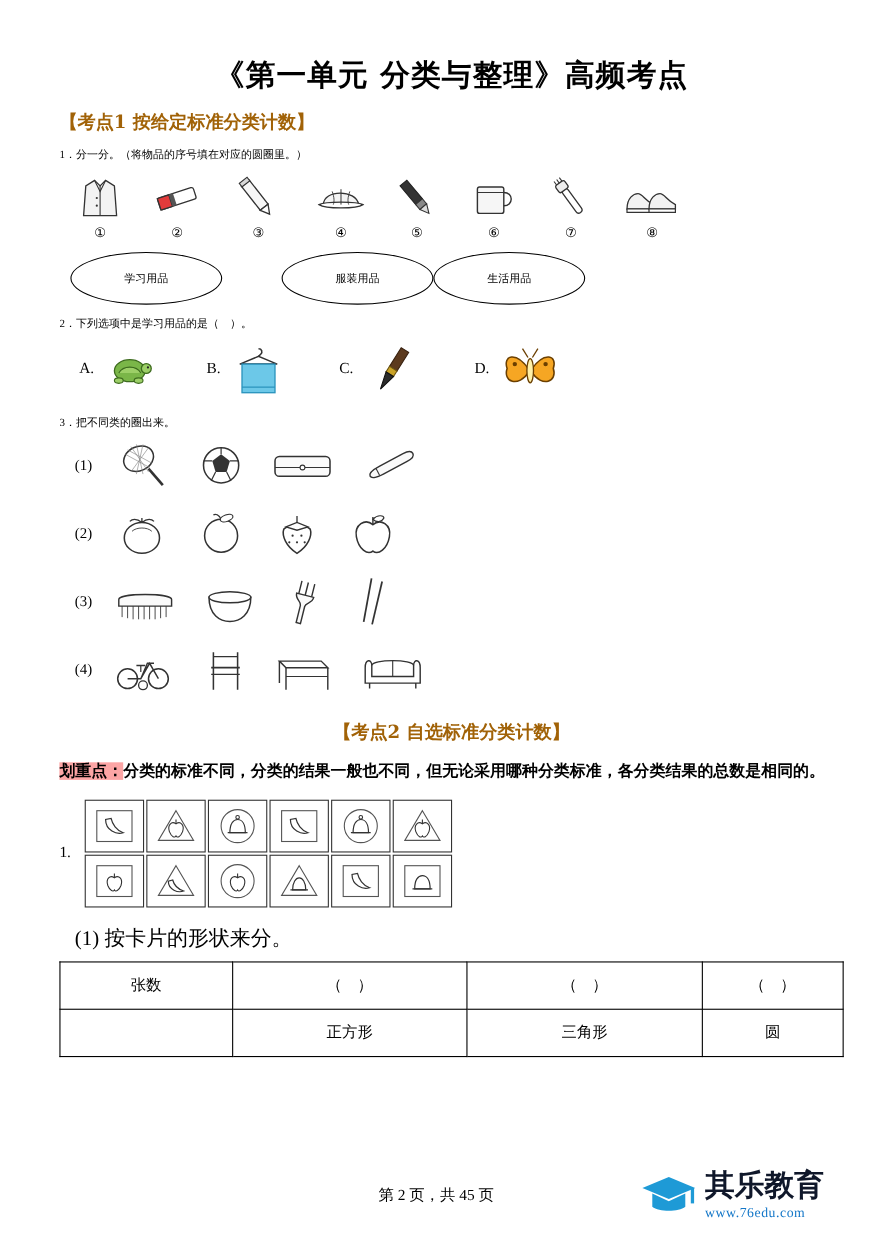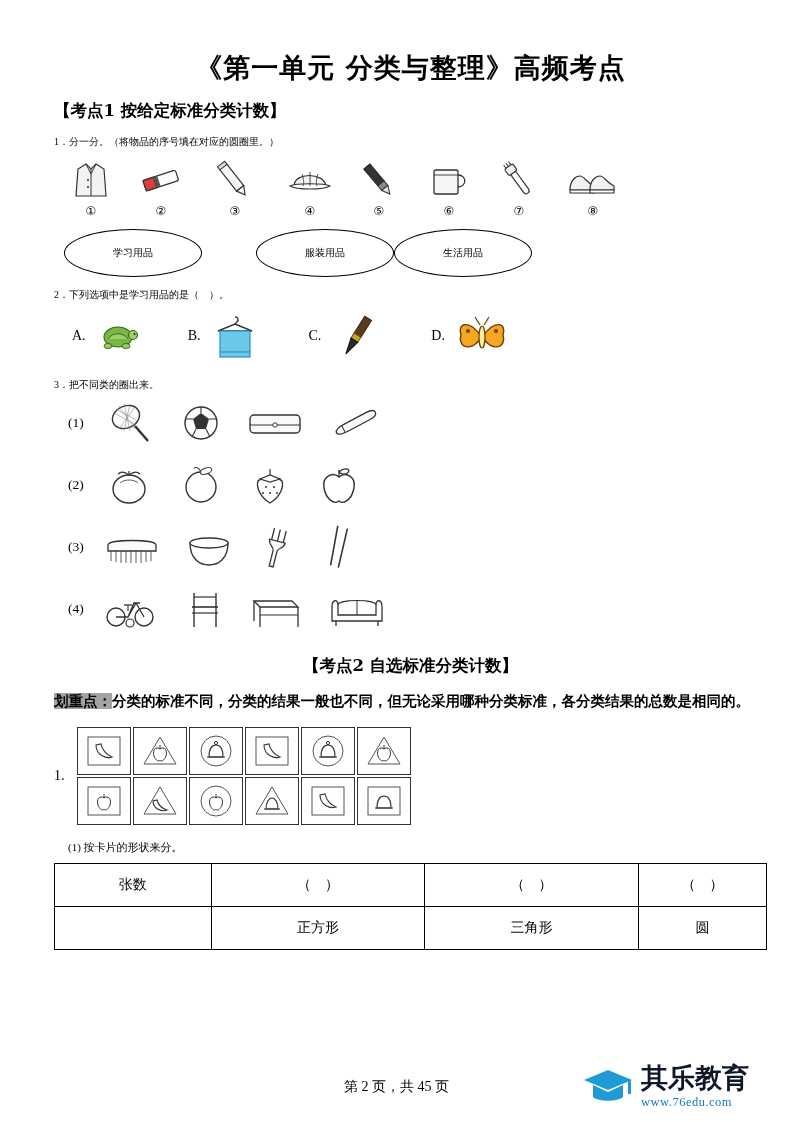--- a/index.html
+++ b/index.html
@@ -19,21 +19,21 @@
   }
   .doc-title{
     text-align:center;
     font-size:27px;
     font-weight:bold;
     letter-spacing:1px;
     margin:6px 0 14px 0;
     font-family:"DejaVu Serif", serif;
   }
   .kaodian{
-    color:#000000;
+    color:#a16207;
     font-weight:bold;
     font-size:16.5px;
     margin:10px 0 12px 0;
     font-family:"DejaVu Serif", serif;
   }
   .q{
     font-size:10px;
     margin:10px 0 6px 0;
     line-height:1.6;
   }
@@ -49,36 +49,36 @@
     display:flex;align-items:center;justify-content:center;
     font-size:10px;margin-right:54px;
   }
   .choices{display:flex;align-items:center;margin:8px 0 0 18px;}
   .choice{display:flex;align-items:center;margin-right:46px;}
   .choice .lbl{font-size:14px;margin-right:8px;}
   .subq{display:flex;align-items:center;margin:6px 0 0 14px;}
   .subq .sl{font-size:13.5px;width:34px;}
   .subq .pics{display:flex;align-items:center;}
   .subq .pics > *{margin-right:20px;}
-  .hl{background:#a3a3a3;}
+  .hl{background:#fca5a5;}
   .note{
     font-size:14.5px;line-height:1.75;font-weight:bold;
     margin:4px 0 4px 0;
   }
   .cards-wrap{display:flex;align-items:center;margin-top:12px;}
   .cards-label{font-size:14px;width:22px;}
   .cards{display:flex;flex-direction:column;}
   .cards .crow{display:flex;}
   .card{
     width:52px;height:46px;border:1.2px solid #333;
     display:flex;align-items:center;justify-content:center;
     margin:1px;
     background:#fff;
   }
-  .sub-label{font-size:11px;margin:14px 0 8px 14px;}
+  .sub-label{font-size:19px;margin:14px 0 8px 14px;}
   table.tbl{
     border-collapse:collapse;width:100%;margin-top:4px;
     font-size:14px;
   }
   table.tbl td{
     border:1.2px solid #000;height:40px;text-align:center;
   }
   .footer{
     position:absolute;left:0;right:0;bottom:26px;
     text-align:center;font-size:14px;

